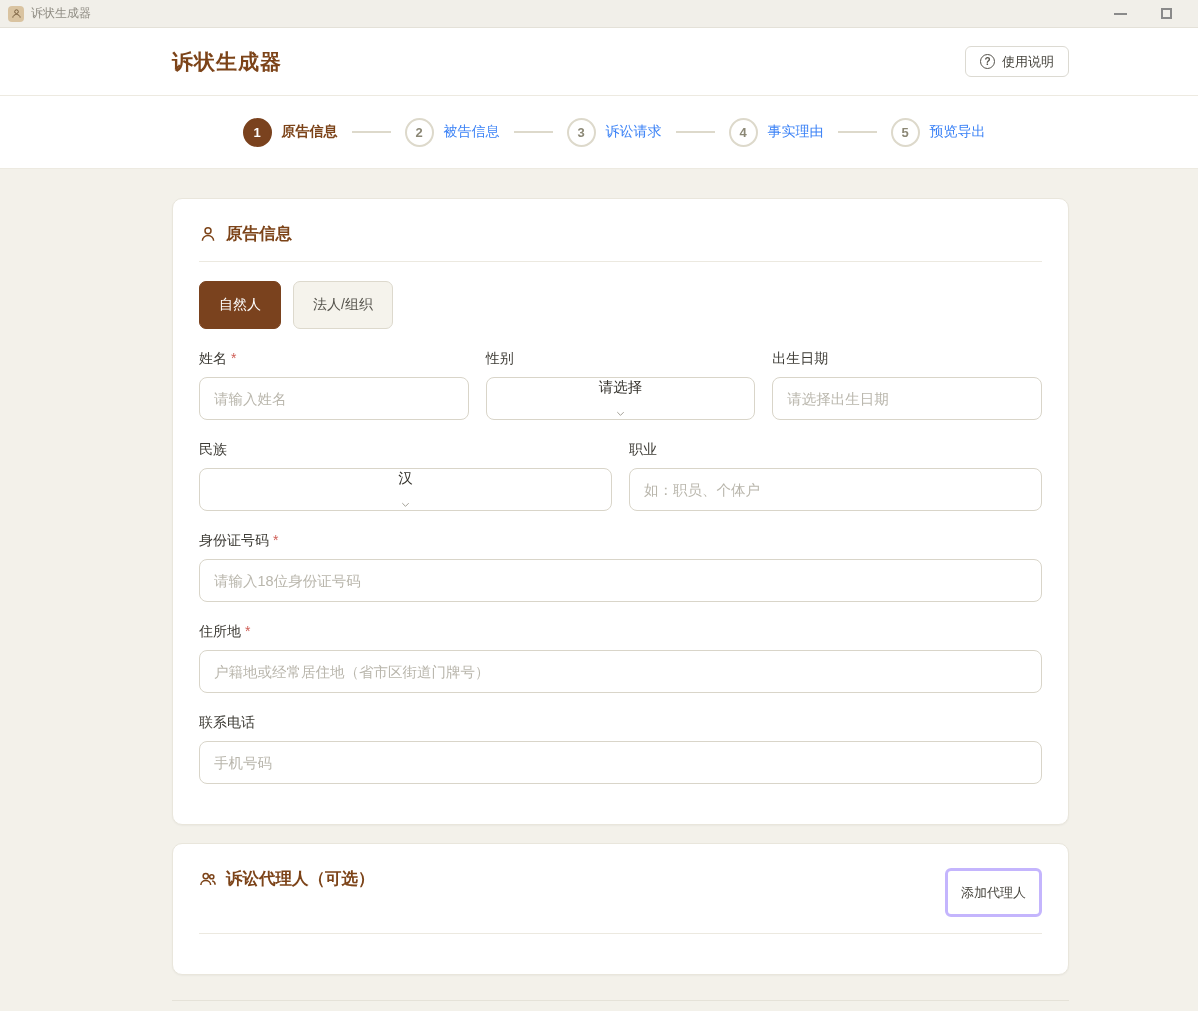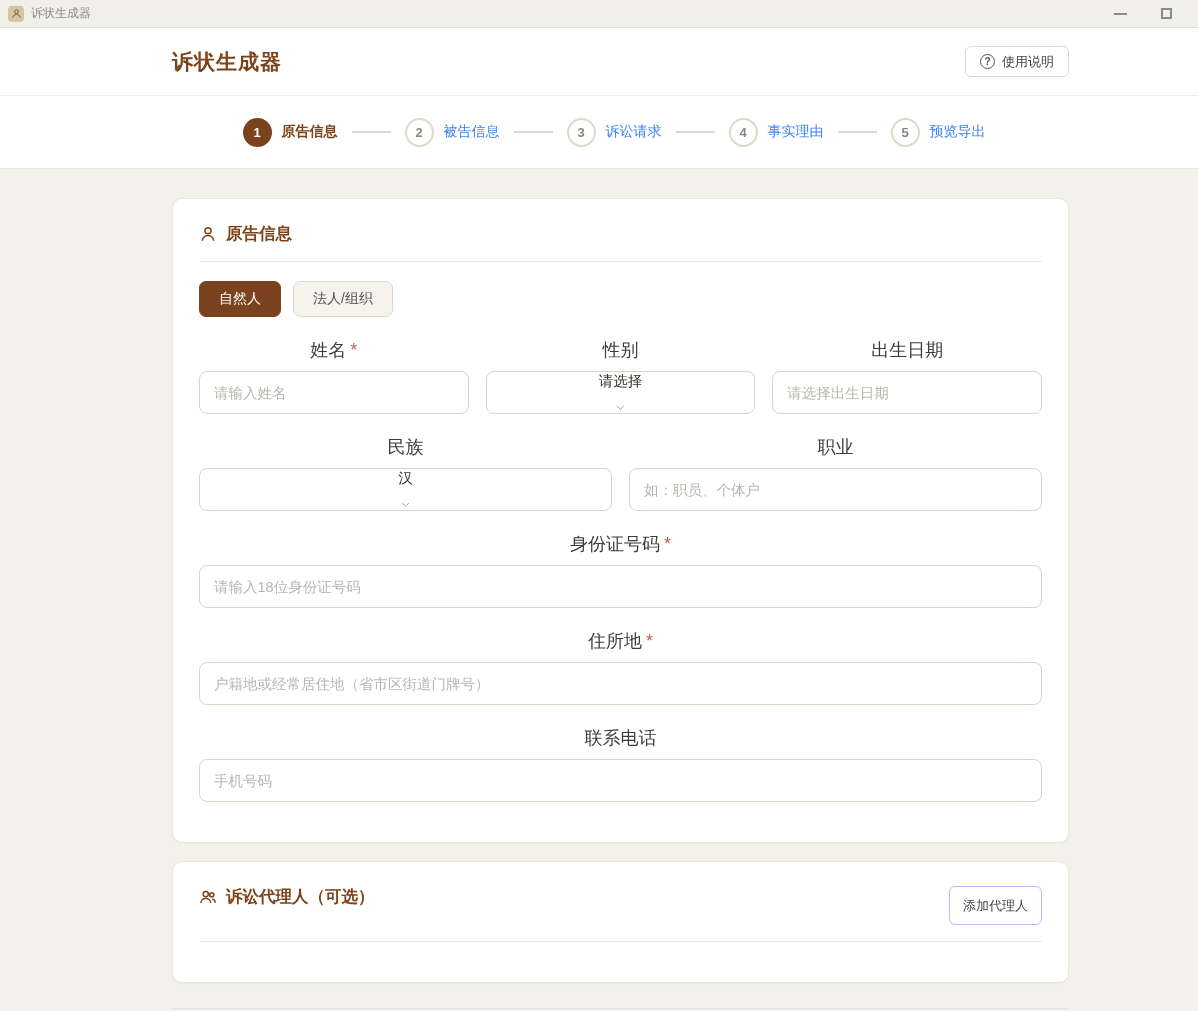--- a/index.html
+++ b/index.html
@@ -66,50 +66,50 @@
     box-shadow:0 1px 2px rgba(0,0,0,0.04);
     padding:24px 26px 0 26px;
   }
   .card-head { display:flex; align-items:center; gap:9px; }
   .card-title { font-size:16.5px; font-weight:bold; color:#7c4318; }
   .card-head svg { width:18px; height:18px; stroke:#7c4318; fill:none; stroke-width:2; }
   .card-divider { border:none; border-top:1px solid #ece9e0; margin:16px 0 0 0; }
   
   .type-tabs { display:flex; gap:12px; margin-top:19px; }
   .type-tab {
-    height:36px; padding:0 19px; border-radius:7px; font-size:14px;
+    height:48px; padding:0 19px; border-radius:7px; font-size:14px;
     border:1px solid #ddd9cd; background:#f5f3ec; color:#55534c;
     display:flex; align-items:center; cursor:pointer;
   }
   .type-tab.active { background:#7a421e; border-color:#7a421e; color:#fff; }
   
   .form { padding-bottom:40px; }
   .form-row { display:flex; gap:17px; margin-top:21px; }
   .field { flex:1; }
-  .field-label { font-size:18px; color:#3d3b35; margin-bottom:9px;text-align:center; }
+  .field-label { font-size:14px; color:#3d3b35; margin-bottom:9px; }
   .req { color:#cf5d55; margin-left:4px; }
   .text-input, .select {
     width:100%; height:43px; border:1px solid #d9d5c9; border-radius:8px;
     background:#fff; font-size:14.5px; padding:0 14px;
     font-family:"Liberation Sans", sans-serif;
   }
   .text-input { color:#7f1d1d; }
   .text-input::placeholder { color:#b9b6ac; }
   .select {
     display:flex; align-items:center; justify-content:space-between;
     color:#33312b; cursor:pointer;flex-direction:column;
   }
   .select .chev { width:11px; height:11px; stroke:#9a978c; fill:none; stroke-width:2; }
   
   .agent-card { margin-top:18px; padding-bottom:0; }
   .agent-head { display:flex; align-items:flex-start; }
   .agent-head .card-head { flex:1; }
   .add-agent-btn {
-    background:#fff; border:1px solid #c4b5fd; border-radius:6px;
-    height:39px; padding:0 13px; font-size:13px; color:#45433c; cursor:pointer;
+    background:#fff; border:3px solid #c4b5fd; border-radius:6px;
+    height:49px; padding:0 13px; font-size:13px; color:#45433c; cursor:pointer;
   }
   .agent-body { height:40px; }
   
   .footer-divider { border:none; border-top:1px solid #e5e2d8; margin-top:25px; }
   .footer-bar { display:flex; justify-content:flex-end; margin-top:20px; }
   .next-btn {
     background:#7a421e; color:#fff; border:none; border-radius:7px;
     height:41px; padding:0 23px; font-size:14.5px; cursor:pointer;
     font-family:"Liberation Sans", sans-serif;
   }

